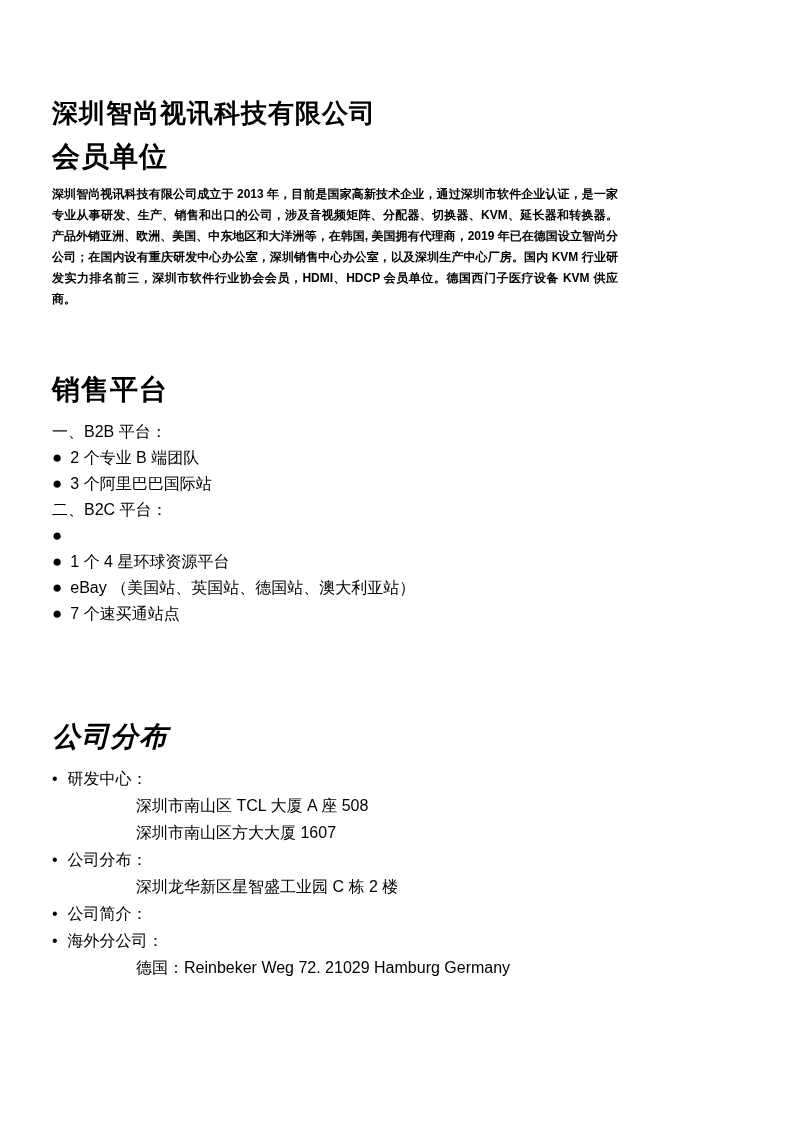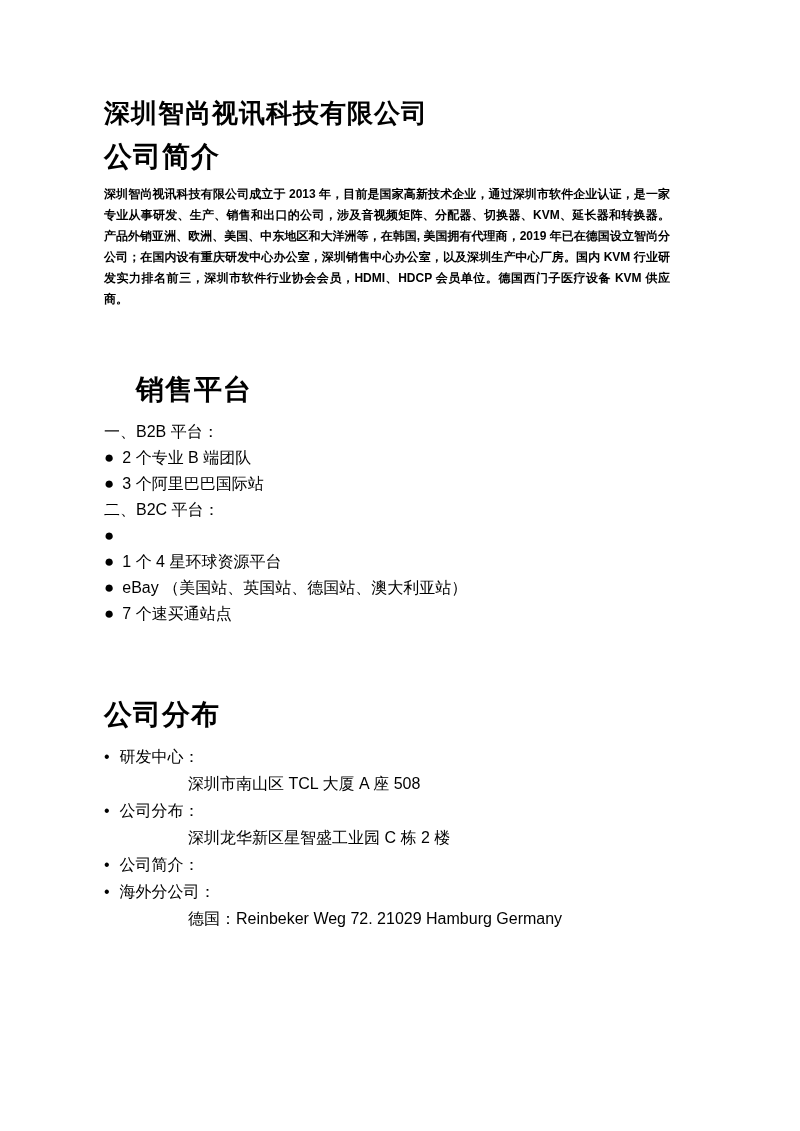--- a/index.html
+++ b/index.html
@@ -8,37 +8,37 @@
     position: relative;
     width: 800px;
     height: 1131px;
     margin: 0 auto;
     background: #ffffff;
     color: #000000;
     font-family: "Liberation Sans", sans-serif;
     overflow: hidden;
   }
   .content {
-    padding: 96px 114px 0 104px;
+    padding: 96px 114px 0 52px;
   }
   .doc-title {
     font-size: 26px;
     line-height: 34px;
     font-weight: 800;
     letter-spacing: 1px;
   }
   .section-heading {
     font-size: 28px;
     line-height: 36px;
     font-weight: 800;
     letter-spacing: 1px;
   }
   .heading-intro   { margin-top: 9px; }
-  .heading-sales   { margin-top: 62px; margin-left: 32px; }
-  .heading-dist    { margin-top: 70px; }
+  .heading-sales   { margin-top: 62px; }
+  .heading-dist    { margin-top: 92px; font-style: italic; }
   .intro-paragraph {
     margin-top: 9px;
     font-size: 12px;
     font-weight: 600;
     line-height: 21px;
     text-align: justify;
     text-justify: inter-ideograph;
     width: 566px;
   }
   .sales-list { margin-top: 11px; }
@@ -78,21 +78,21 @@
   }
 </style>
 </head>
 <body>
 
 <div class="page">
   <div class="content">
 
     <h1 class="doc-title">深圳智尚视讯科技有限公司</h1>
 
-    <h2 class="section-heading heading-intro">公司简介</h2>
+    <h2 class="section-heading heading-intro">会员单位</h2>
 
     <p class="intro-paragraph">深圳智尚视讯科技有限公司成立于 2013 年，目前是国家高新技术企业，通过深圳市软件企业认证，是一家专业从事研发、生产、销售和出口的公司，涉及音视频矩阵、分配器、切换器、KVM、延长器和转换器。产品外销亚洲、欧洲、美国、中东地区和大洋洲等，在韩国, 美国拥有代理商，2019 年已在德国设立智尚分公司；在国内设有重庆研发中心办公室，深圳销售中心办公室，以及深圳生产中心厂房。国内 KVM 行业研发实力排名前三，深圳市软件行业协会会员，HDMI、HDCP 会员单位。德国西门子医疗设备 KVM 供应商。</p>
 
     <h2 class="section-heading heading-sales">销售平台</h2>
 
     <div class="sales-list">
       <div class="sales-row">
         <span>一、B2B 平台：</span>
       </div>
       <div class="sales-row">
@@ -125,20 +125,21 @@
 
     <h2 class="section-heading heading-dist">公司分布</h2>
 
     <div class="dist-list">
 
       <div class="dist-label-row">
         <span class="dot">•</span>
         <span>研发中心：</span>
       </div>
       <div class="dist-address">深圳市南山区 TCL 大厦 A 座 508</div>
+      <div class="dist-address">深圳市南山区方大大厦 1607</div>
 
       <div class="dist-label-row">
         <span class="dot">•</span>
         <span>公司分布：</span>
       </div>
       <div class="dist-address">深圳龙华新区星智盛工业园 C 栋 2 楼</div>
 
       <div class="dist-label-row">
         <span class="dot">•</span>
         <span>公司简介：</span>

